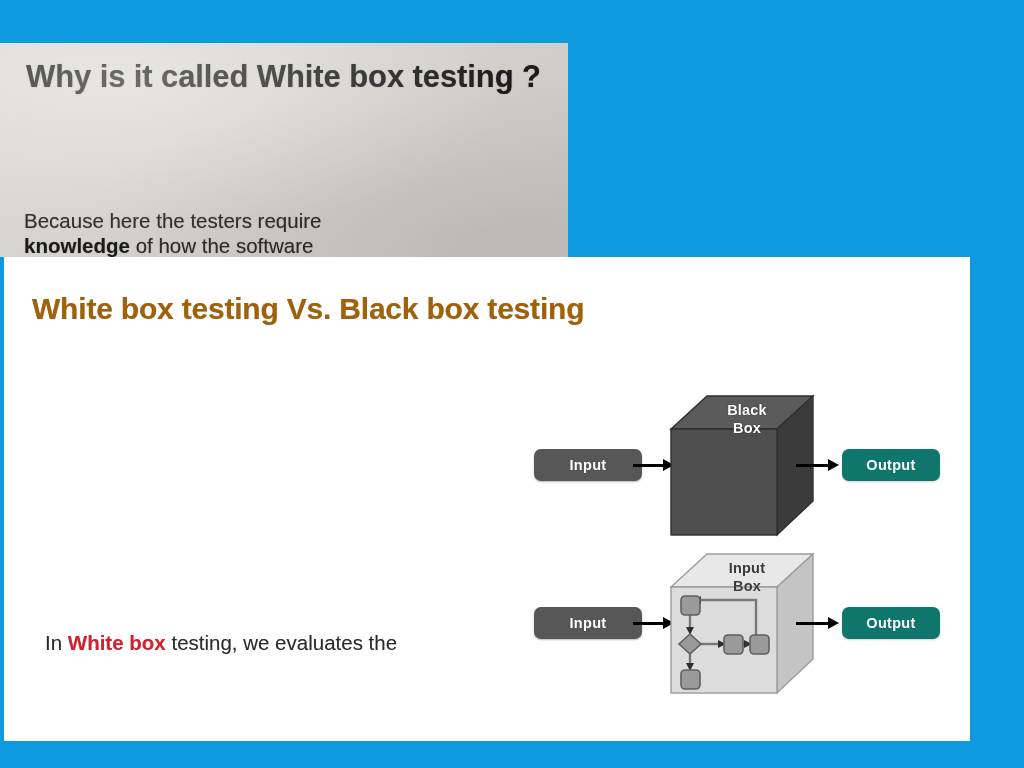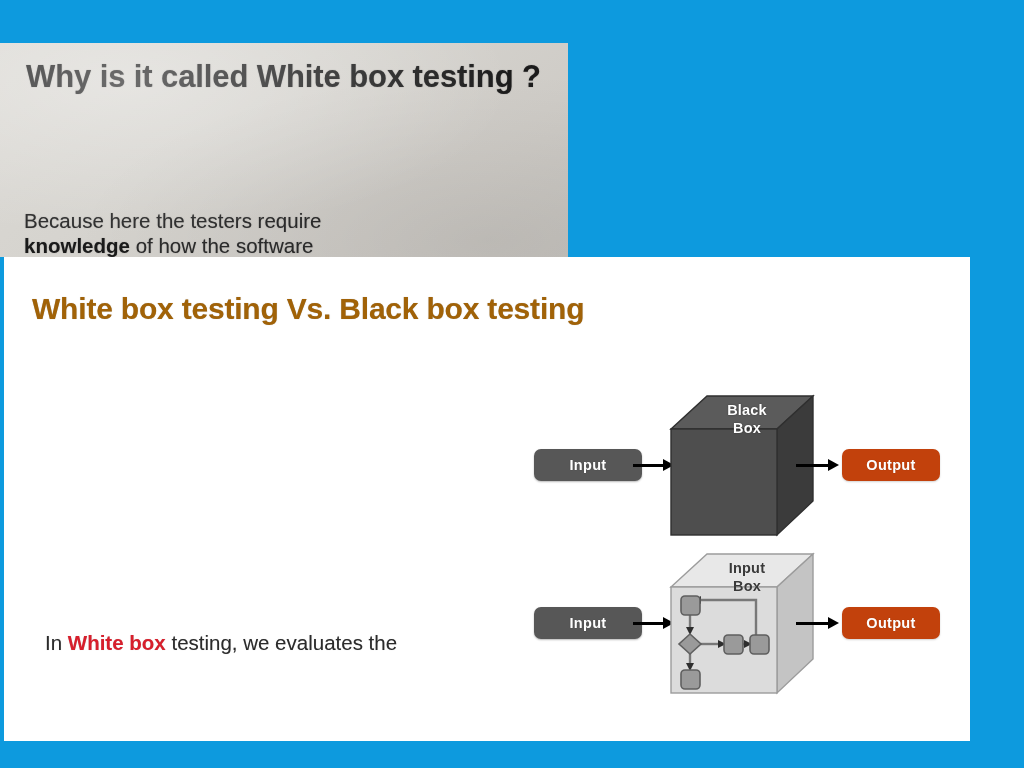--- a/index.html
+++ b/index.html
@@ -118,21 +118,21 @@
     width: 108px;
     height: 32px;
     background: #575757;
     box-shadow: 0 1px 2px rgba(0,0,0,0.28);
   }
   .output-box {
     left: 322px;
     top: 62px;
     width: 98px;
     height: 32px;
-    background: #c2410c;
+    background: #0f766e;
     box-shadow: 0 1px 2px rgba(0,0,0,0.18);
   }
 
   .arrow {
     position: absolute;
     top: 75px;
     height: 6px;
   }
   .arrow .shaft {
     position: absolute;

